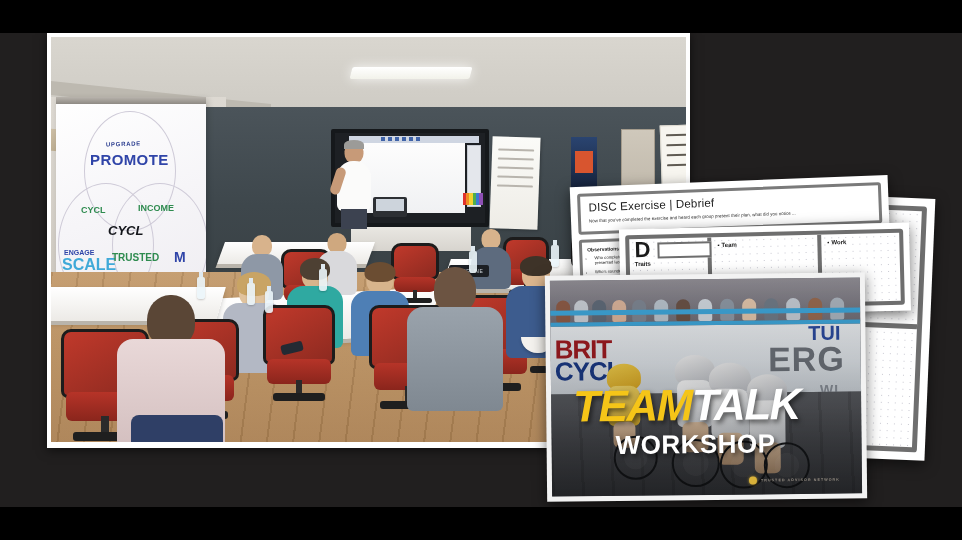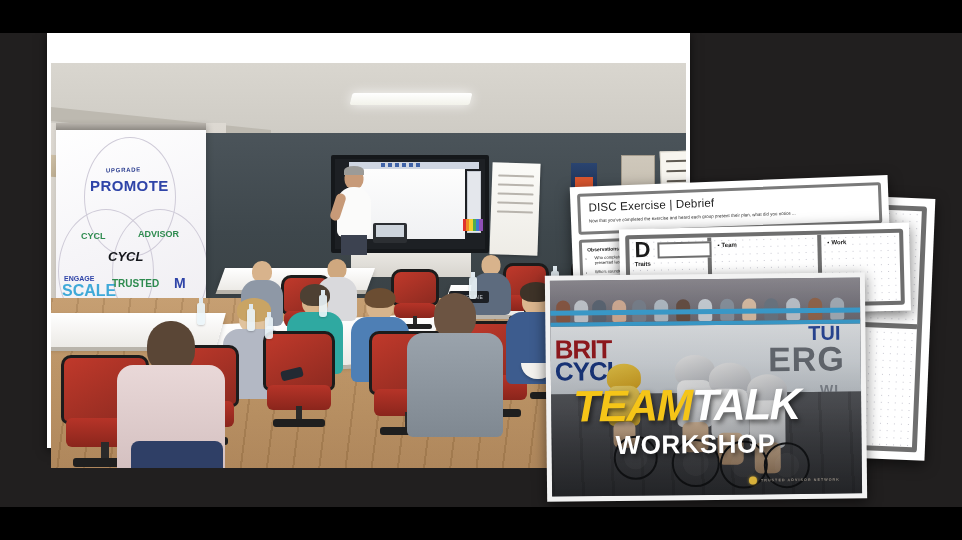--- a/index.html
+++ b/index.html
@@ -15,21 +15,21 @@
   }
   .letterbox-top { position:absolute; left:0; right:0; top:0; height:33px; background:#000; }
   .letterbox-bottom { position:absolute; left:0; right:0; bottom:0; height:33px; background:#000; }
 
   
   .photo-frame {
     position:absolute; left:47px; top:33px; width:643px; height:415px;
     background:#fff; padding:4px 4px 6px 4px;
     box-shadow:0 2px 10px rgba(0,0,0,.6);
   }
-  .photo { position:relative; width:100%; height:100%; overflow:hidden; background:#fdba74;margin-top:26px; }
+  .photo { position:relative; width:100%; height:100%; overflow:hidden; background:#fdba74; }
 
   
   .ceiling {
     position:absolute; left:0; top:0; width:100%; height:82px;
     background:linear-gradient(#d9d6cf,#cdcac3);
   }
   .ceiling:after{
     content:""; position:absolute; left:0; right:0; bottom:0; height:1px; background:#b5b1a8;
   }
   .ceiling-light {
@@ -524,21 +524,21 @@
 
       <div class="banner">
         <div class="banner-top"></div>
         <div class="venn">
           <div class="c c1"></div>
           <div class="c c2"></div>
           <div class="c c3"></div>
           <div class="vtxt v-upgrade">UPGRADE</div>
           <div class="vtxt v-promote">PROMOTE</div>
           <div class="vtxt v-scale">CYCL</div>
-          <div class="vtxt v-income">ADVISOR</div>
+          <div class="vtxt v-income">INCOME</div>
           <div class="vtxt v-ideal">CYCL</div>
           <div class="vtxt v-engage">ENGAGE</div>
           <div class="vtxt v-people">SCALE</div>
           <div class="vtxt v-freedom">TRUSTED</div>
           <div class="vtxt v-m">M</div>
         </div>
       </div>
 
       <div class="display">
         <div class="display-screen"></div>

